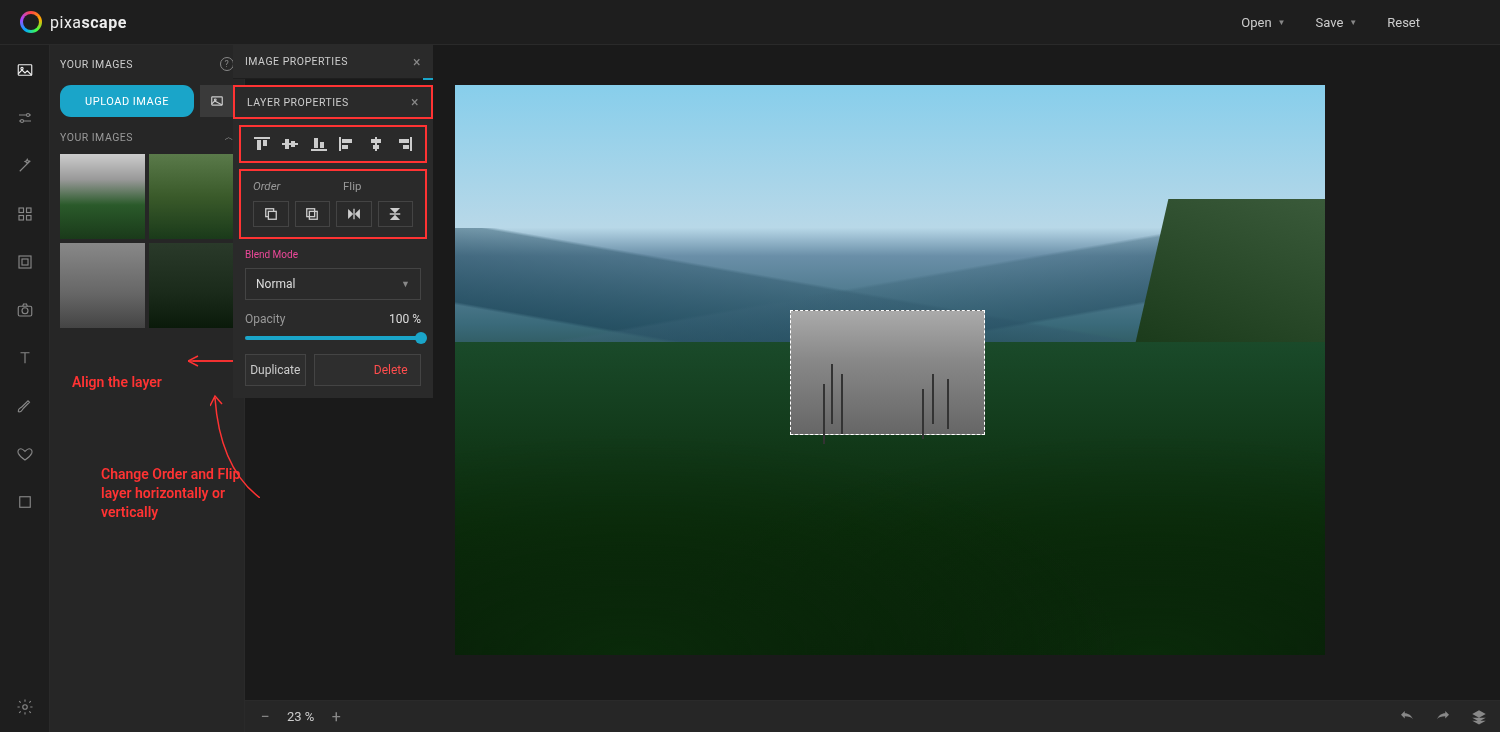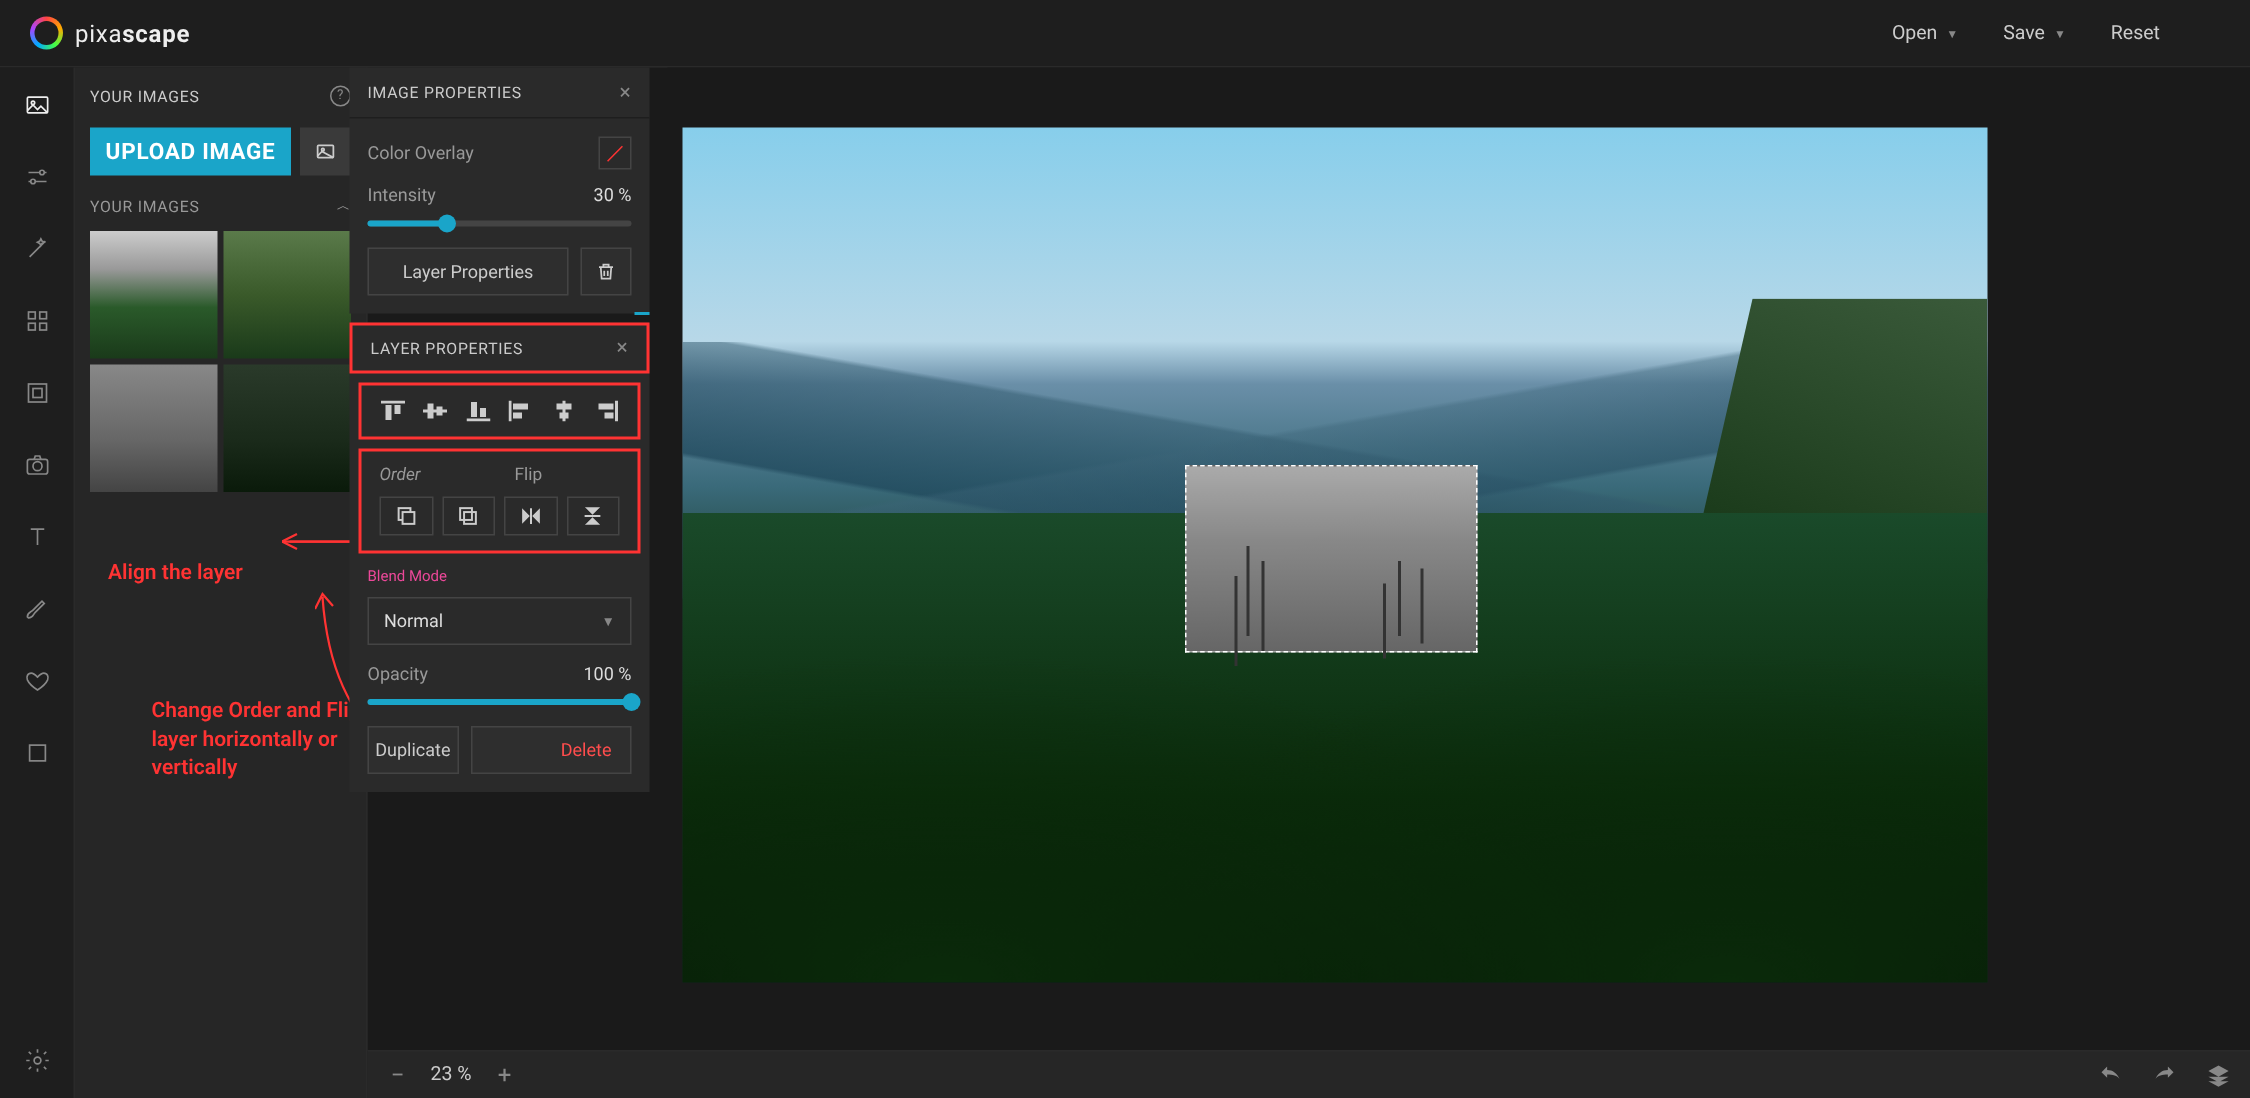--- a/index.html
+++ b/index.html
@@ -5,37 +5,37 @@
 * { margin: 0; padding: 0; box-sizing: border-box; font-family: -apple-system, BlinkMacSystemFont, "Segoe UI", Roboto, Arial, sans-serif; }
 body { background: #1a1a1a; color: #b8b8b8; font-size: 12px; width: 1500px; height: 732px; overflow: hidden; position: relative; }
 
 
 .header { height: 45px; background: #1e1e1e; display: flex; align-items: center; padding: 0 20px; border-bottom: 1px solid #2a2a2a; }
 .logo { display: flex; align-items: center; gap: 8px; }
 .logo-icon { width: 22px; height: 22px; border-radius: 50%; background: conic-gradient(from 0deg, #ff4444, #ffaa00, #44ff44, #00aaff, #aa44ff, #ff4444); position: relative; }
 .logo-icon::after { content: ""; position: absolute; inset: 3px; border-radius: 50%; background: #1e1e1e; }
 .logo-text { font-size: 16px; color: #eee; letter-spacing: 0.5px; }
 .logo-text b { font-weight: 700; }
-.header-menu { display: flex; gap: 30px; margin-left: auto; margin-right: 40px; align-items: center; }
+.header-menu { display: flex; gap: 30px; margin-left: auto; margin-right: 60px; align-items: center; }
 .header-menu-item { color: #ccc; font-size: 13px; cursor: pointer; display: flex; align-items: center; gap: 6px; }
 .header-menu-item .chev { font-size: 8px; color: #888; }
 
 
 .icon-rail { position: absolute; left: 0; top: 45px; bottom: 0; width: 50px; background: #1e1e1e; display: flex; flex-direction: column; align-items: center; padding-top: 15px; gap: 28px; border-right: 1px solid #2a2a2a; }
 .rail-icon { width: 20px; height: 20px; color: #888; display: flex; align-items: center; justify-content: center; cursor: pointer; }
 .rail-icon.active { color: #eee; }
 .rail-icon svg { width: 18px; height: 18px; fill: none; stroke: currentColor; stroke-width: 1.5; }
 .rail-bottom { margin-top: auto; margin-bottom: 15px; }
 
 
 .images-panel { position: absolute; left: 50px; top: 45px; width: 195px; bottom: 0; background: #262626; padding: 12px 10px; border-right: 1px solid #2a2a2a; }
 .panel-hdr { font-size: 10.5px; letter-spacing: 0.5px; color: #ccc; display: flex; align-items: center; justify-content: space-between; margin-bottom: 14px; }
 .panel-hdr .qm { width: 14px; height: 14px; border: 1px solid #888; border-radius: 50%; font-size: 9px; display: flex; align-items: center; justify-content: center; color: #888; }
 .upload-row { display: flex; gap: 6px; margin-bottom: 14px; }
-.upload-btn { flex: 1; background: #1aa5c9; color: #fff; font-size: 15px; font-weight: 700; letter-spacing: 0.5px; height: 32px; display: flex; align-items: center; justify-content: center; cursor: pointer; }
+.upload-btn { flex: 1; background: #1aa5c9; color: #fff; font-size: 11px; font-weight: 400; letter-spacing: 0.5px; height: 32px; display: flex; align-items: center; justify-content: center; cursor: pointer; border-radius: 11px; }
 .img-lib-btn { width: 34px; height: 32px; background: #3a3a3a; display: flex; align-items: center; justify-content: center; cursor: pointer; color: #ccc; }
 .section-hdr { font-size: 10.5px; letter-spacing: 0.5px; color: #999; display: flex; align-items: center; justify-content: space-between; margin-bottom: 10px; cursor: pointer; }
 .thumb-grid { display: grid; grid-template-columns: 1fr 1fr; gap: 4px; }
 .thumb { width: 100%; aspect-ratio: 1/1; background: #3a3a3a; cursor: pointer; }
 
 
 .anno { position: absolute; color: #ff3333; font-weight: 600; font-size: 14px; line-height: 1.35; pointer-events: none; }
 .anno-arrow { position: absolute; color: #ff3333; pointer-events: none; }
 
 
@@ -230,42 +230,20 @@
     <path d="M50 0 Q10 30 5 100 M0 92 L5 102 L12 94" stroke="#ff3333" stroke-width="1.5" fill="none" transform="scale(1,-1) translate(0,-110)"></path>
   </svg>
 <div class="anno" style="left:101px; top:465px; width:140px;">Change Order and Flip layer horizontally or vertically</div>
 
 <div class="props-col">
 
   <div class="props-panel" style="position:relative">
     <div class="props-panel-hdr">
       <span>IMAGE PROPERTIES</span>
       <span class="close">×</span>
-    </div>
-    <div class="props-body">
-      <div class="prop-row">
-        <span>Color Overlay</span>
-        <div class="swatch"></div>
-      </div>
-      <div class="prop-row">
-        <span>Intensity</span>
-        <span style="color:#ddd">30 %</span>
-      </div>
-      <div class="slider">
-        <div class="slider-fill" style="width:30%"></div>
-        <div class="slider-thumb" style="left:30%"></div>
-      </div>
-      <div class="btn-row">
-        <div class="btn">Layer Properties</div>
-        <div class="btn btn-icon">
-          <svg width="14" height="14" viewBox="0 0 24 24" fill="none" stroke="#ccc" stroke-width="2">
-              <path d="M4 7h16M9 7V4h6v3M6 7l1 13h10l1-13M10 11v6M14 11v6"></path>
-            </svg>
-        </div>
-      </div>
     </div>
     <div class="prog-accent"></div>
   </div>
 
   <div class="props-panel">
     <div class="props-panel-hdr redbox" style="border-bottom:2px solid #ff3333">
       <span>LAYER PROPERTIES</span>
       <span class="close">×</span>
     </div>
     <div class="align-row redbox" style="margin:6px 6px 0 6px">

